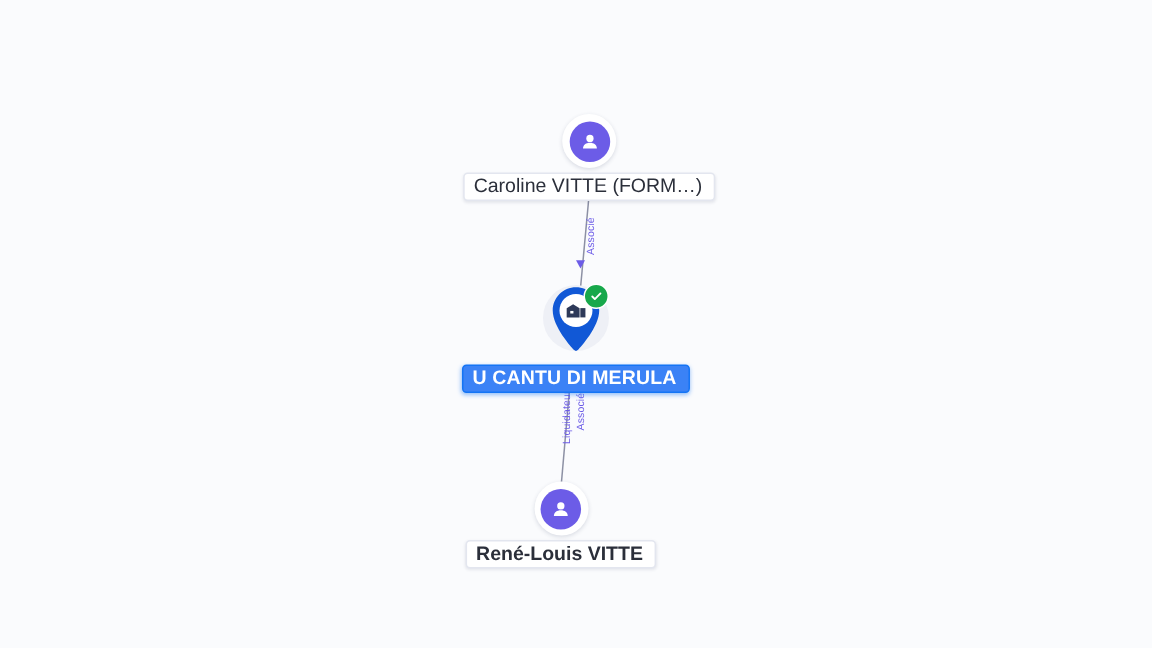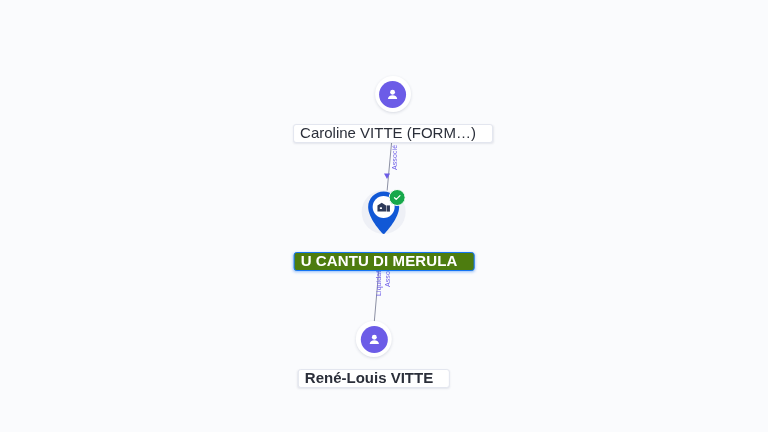--- a/index.html
+++ b/index.html
@@ -58,34 +58,34 @@
     border-radius: 50%;
     background: #6c5ce7;
     display: flex;
     align-items: center;
     justify-content: center;
   }
   .person-disc svg { display: block; }
 
   
   .node-label {
-    margin-top: 12px;
+    margin-top: 3px;
     background: #ffffff;
     border: 1px solid #e3e6ef;
     border-radius: 3px;
-    padding: 2px 16px 3px 6px;
-    font-size: 15px;
+    padding: 2px 8px 3px 6px;
+    font-size: 13px;
     line-height: 12px;
     color: #2b2f3a;
     white-space: nowrap;
     box-shadow: 0 1px 2px rgba(40,50,90,0.10);
   }
 
   .node-label.selected {
-    background: #4d7c0f;
+    background: #3b82f6;
     border-color: #1474f5;
     color: #ffffff;
     font-weight: bold;
     letter-spacing: 0.1px;
     box-shadow: 0 1px 3px rgba(20,116,245,0.45);
   }
 
   
   .company-node {
     position: absolute;

